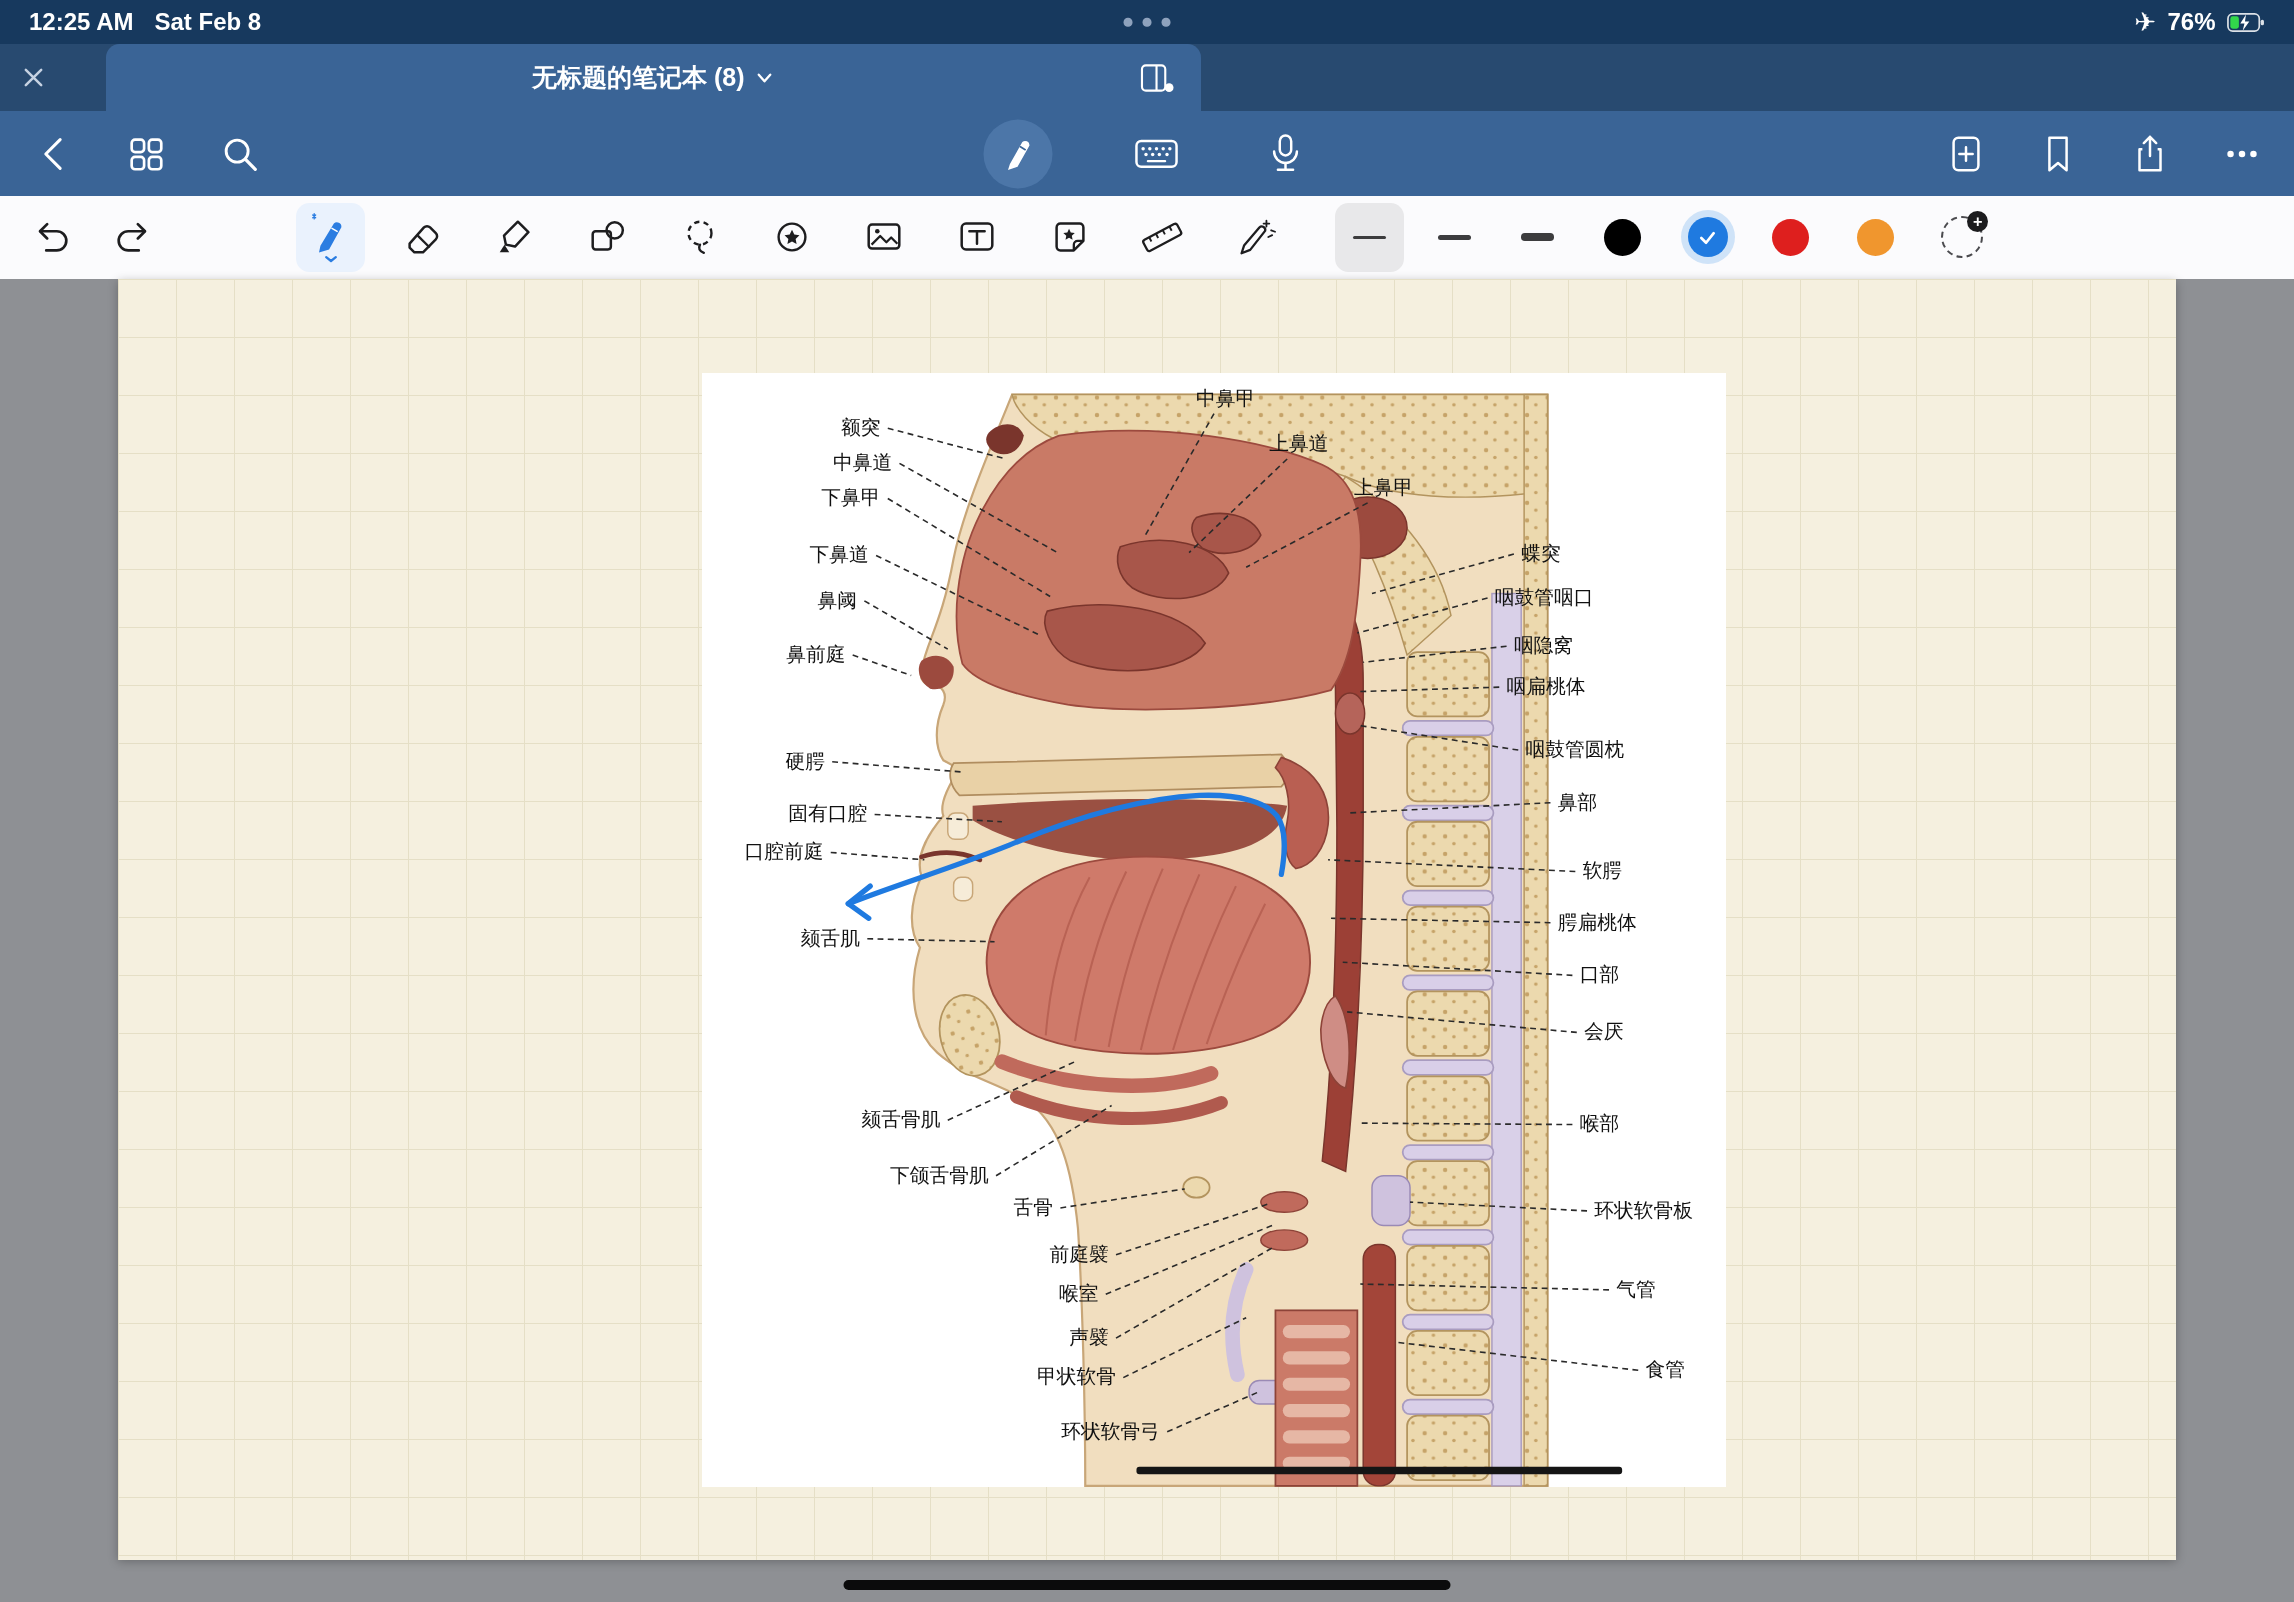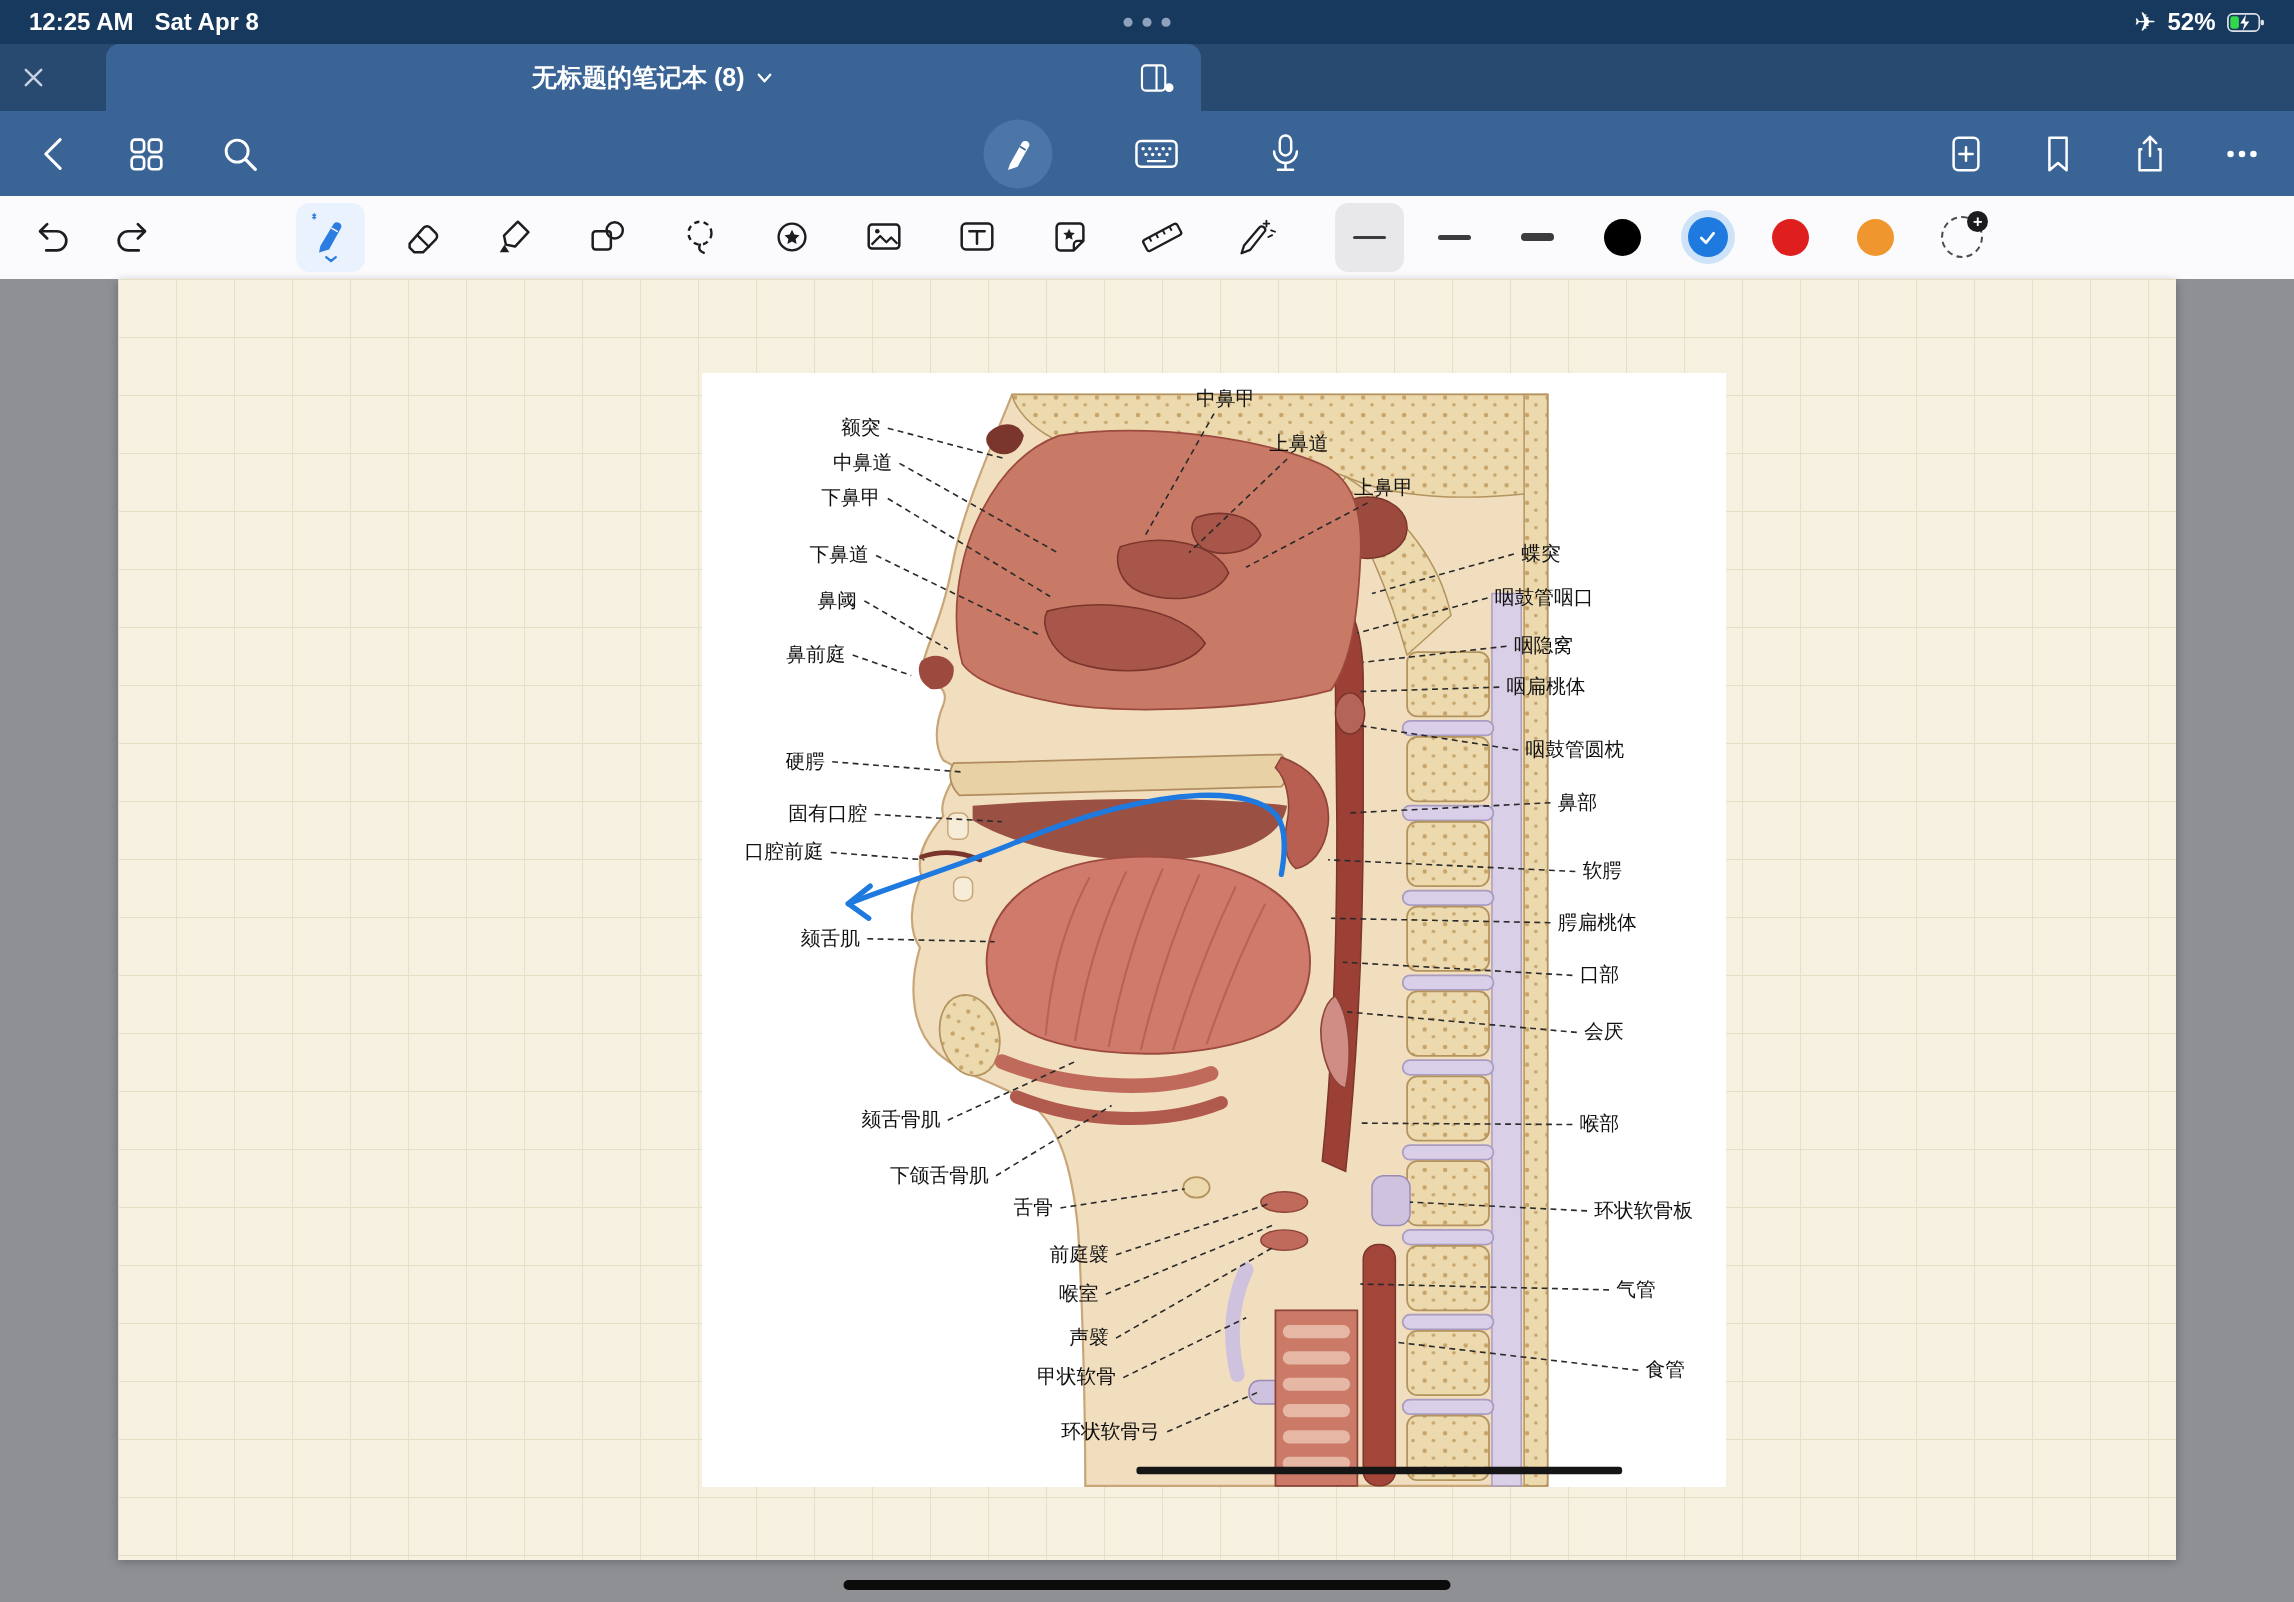--- a/index.html
+++ b/index.html
@@ -66,30 +66,30 @@
     width:607px;height:9.6px;border-radius:5.8px;background:#0b0b0c;
   }
   svg{display:block;}
 </style>
 </head>
 <body>
 
 <div class="status-bar">
   <div class="status-left">
     <span>12:25 AM</span>
-    <span>Sat Apr 8</span>
+    <span>Sat Feb 8</span>
   </div>
   <div class="status-center">
     <span class="dot"></span>
       <span class="dot"></span>
       <span class="dot"></span>
   </div>
   <div class="status-right">
     <span class="airplane">✈</span>
-    <span>52%</span>
+    <span>76%</span>
     <span>
       <svg width="38" height="21" viewBox="0 0 40 22">
         <rect x="1" y="2" width="33" height="18" rx="5" fill="none" stroke="#ffffff" stroke-opacity="0.85" stroke-width="1.8"></rect>
         <rect x="35.5" y="8" width="3.4" height="6" rx="1.6" fill="#ffffff" fill-opacity="0.85"></rect>
         <rect x="3.5" y="4.5" width="9" height="13" rx="2.5" fill="#32d74b"></rect>
         <path d="M20 2.5 L14 12 h4.4 L16.5 19.8 L23.5 10 h-4.6 Z" fill="#ffffff"></path>
       </svg>
     </span>
   </div>
 </div>

